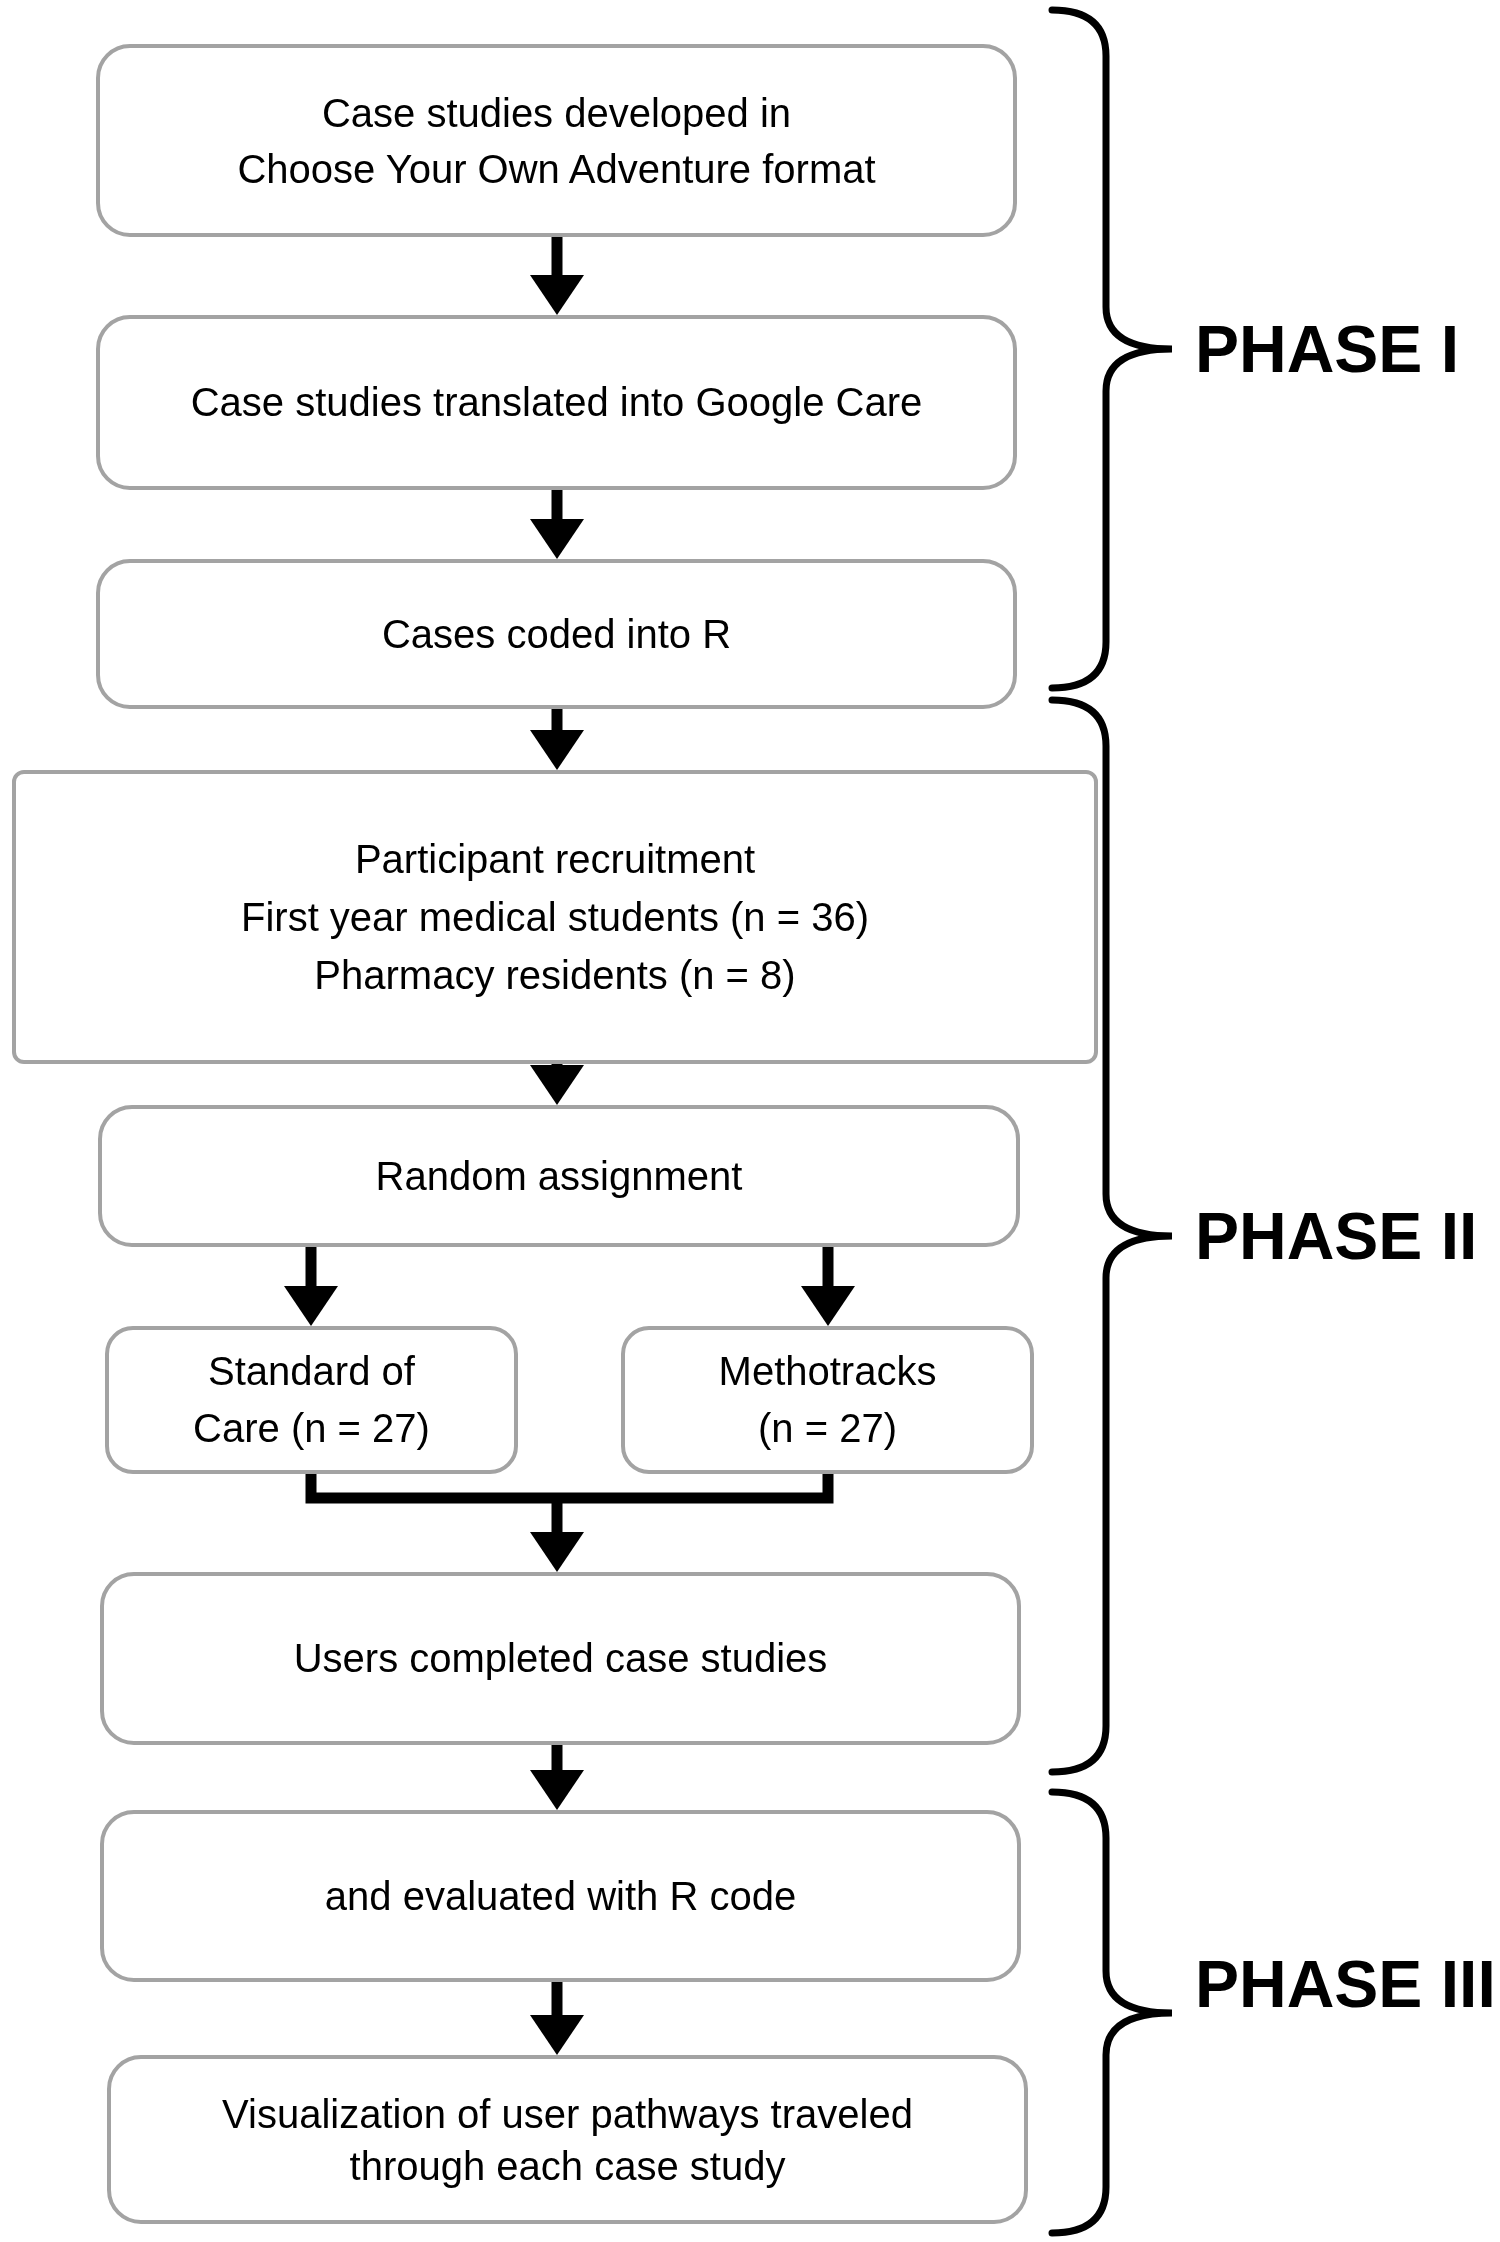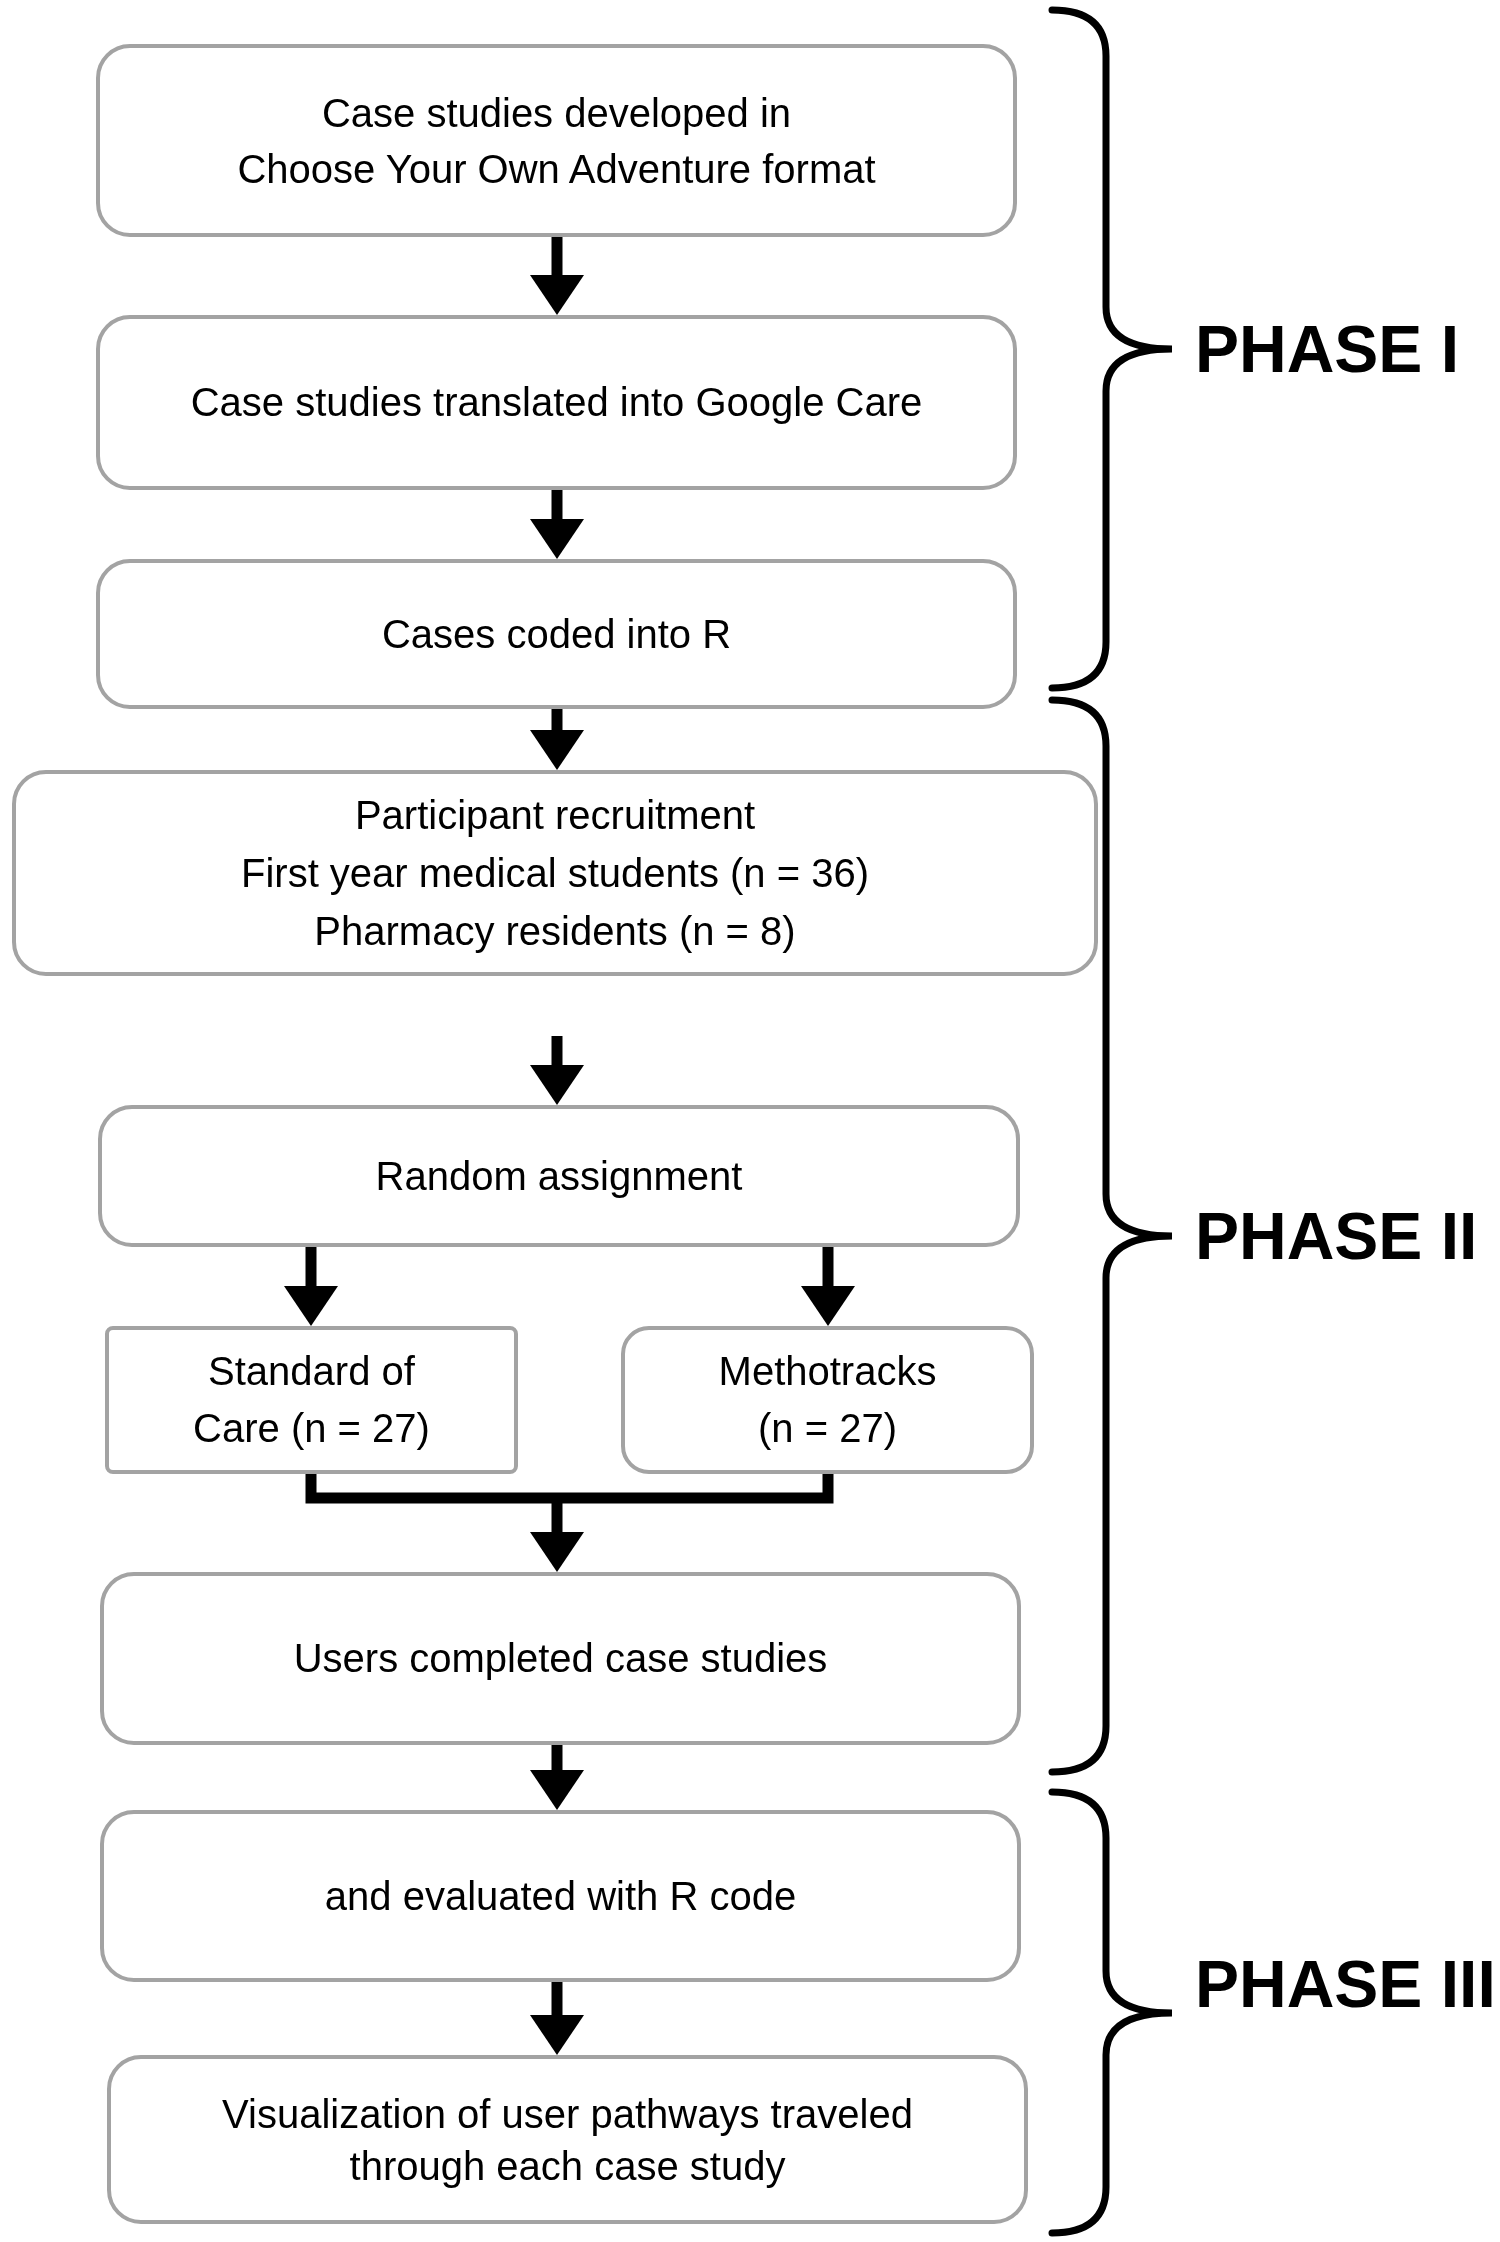--- a/index.html
+++ b/index.html
@@ -42,23 +42,23 @@
   }
   .lh56 .ln{ line-height:56px; }
   .lh58 .ln{ line-height:58px; }
   .lh57 .ln{ line-height:57px; }
   .lh52 .ln{ line-height:52px; }
 
   
   .b1 { left:96px;  top:44px;   width:921px;  height:193px; }
   .b2 { left:96px;  top:315px;  width:921px;  height:175px; }
   .b3 { left:96px;  top:559px;  width:921px;  height:150px; }
-  .b4 { left:12px;  top:770px;  width:1086px; height:206px; }
+  .b4 { left:12px;  top:770px;  width:1086px; height:294px;border-radius:12px; }
   .b5 { left:98px;  top:1105px; width:922px;  height:142px; }
-  .b6a{ left:105px; top:1326px; width:413px;  height:148px; border-radius:8px; }
+  .b6a{ left:105px; top:1326px; width:413px;  height:148px; border-radius:28px; }
   .b6b{ left:621px; top:1326px; width:413px;  height:148px; border-radius:28px; }
   .b7 { left:100px; top:1572px; width:921px;  height:173px; }
   .b8 { left:100px; top:1810px; width:921px;  height:172px; }
   .b9 { left:107px; top:2055px; width:921px;  height:169px; }
 
   .phase{
     position:absolute;
     left:1195px;
     transform:translateY(-50%);
     font-size:66px;

